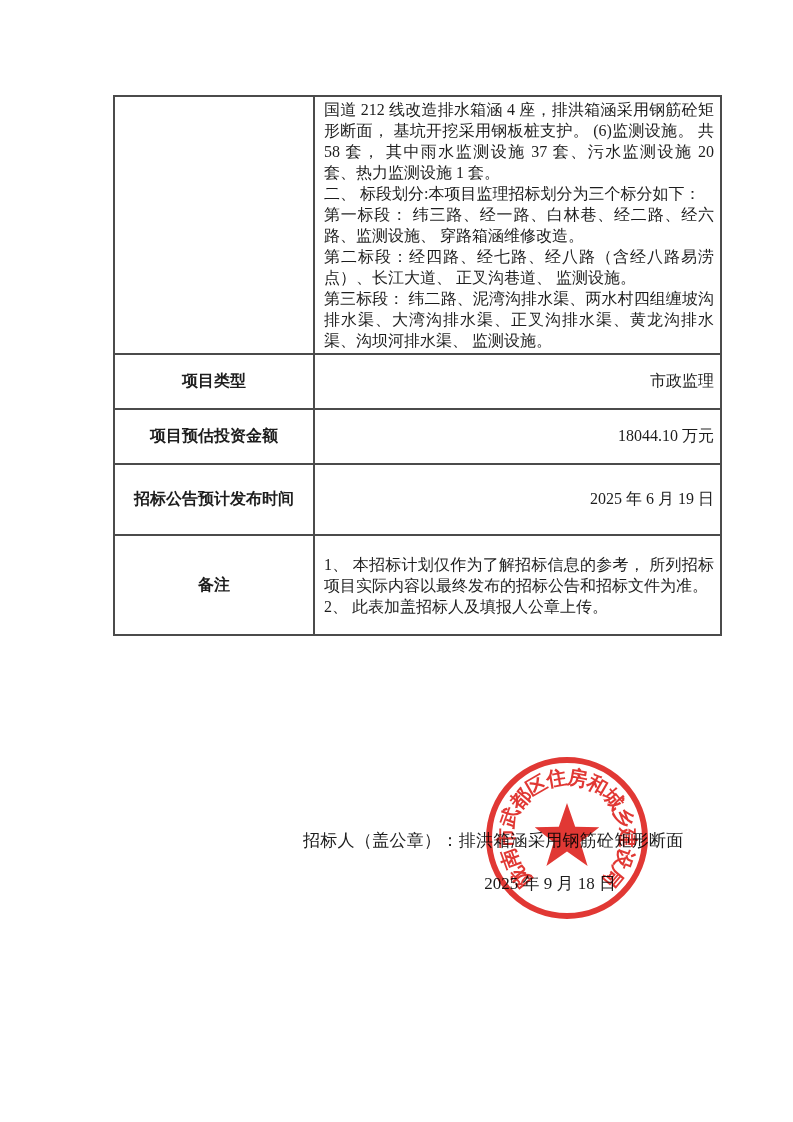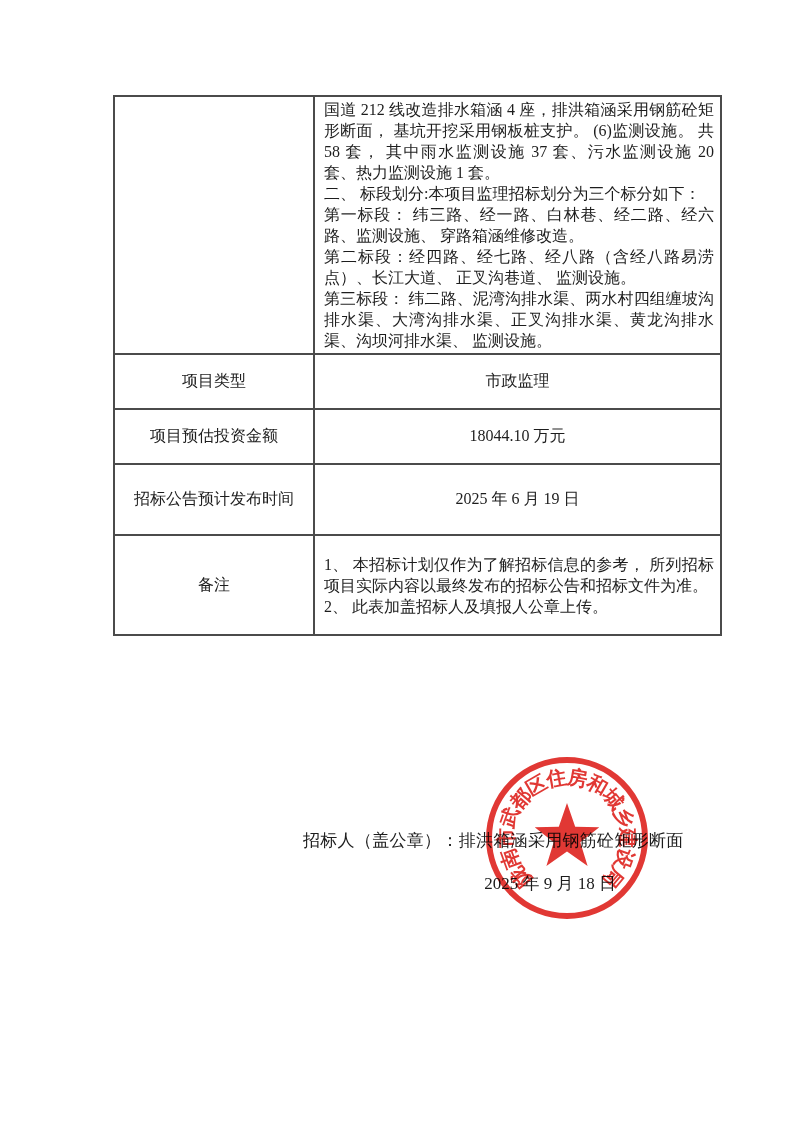--- a/index.html
+++ b/index.html
@@ -16,23 +16,23 @@
     border-collapse: collapse;
     table-layout: fixed;
     width: 580px;
   }
   table.doc-table td {
     border: 2px solid #4b4b4b;
     font-size: 16px;
     vertical-align: middle;
     overflow: hidden;
   }
-  td.label-cell { width: 190px; text-align: center; padding: 0 4px; }
+  td.label-cell { width: 190px; text-align: center; padding: 0 4px; font-weight: bold; }
   td.value-cell { width: 390px; }
-  td.value-center { text-align: center; padding: 16px 6px; }
+  td.value-center { text-align: right; padding: 16px 6px; }
   td.value-text {
     text-align: justify;
     white-space: pre-wrap;
     line-height: 21px;
     padding: 2px 6px 2px 9px;
   }
   tr.r0 { height: 252px; }
   tr.r1 { height: 50px; }
   tr.r2 { height: 48px; }
   tr.r3 { height: 50px; }

